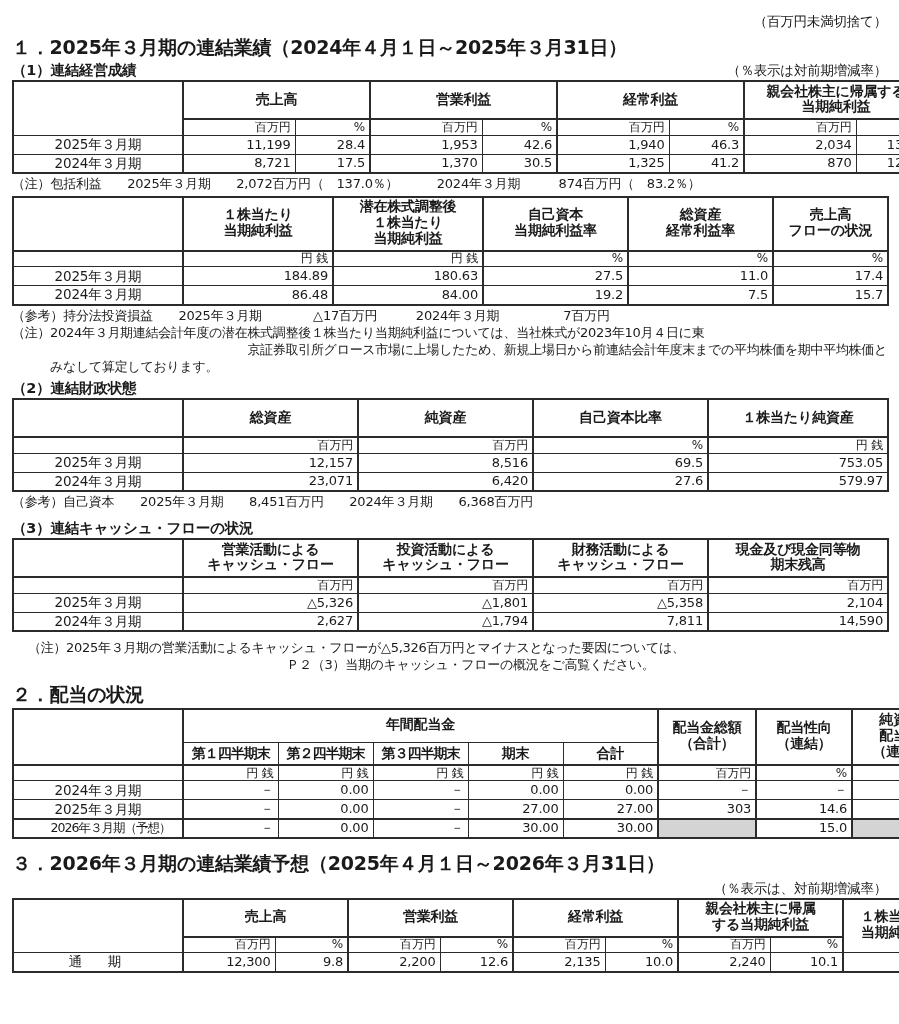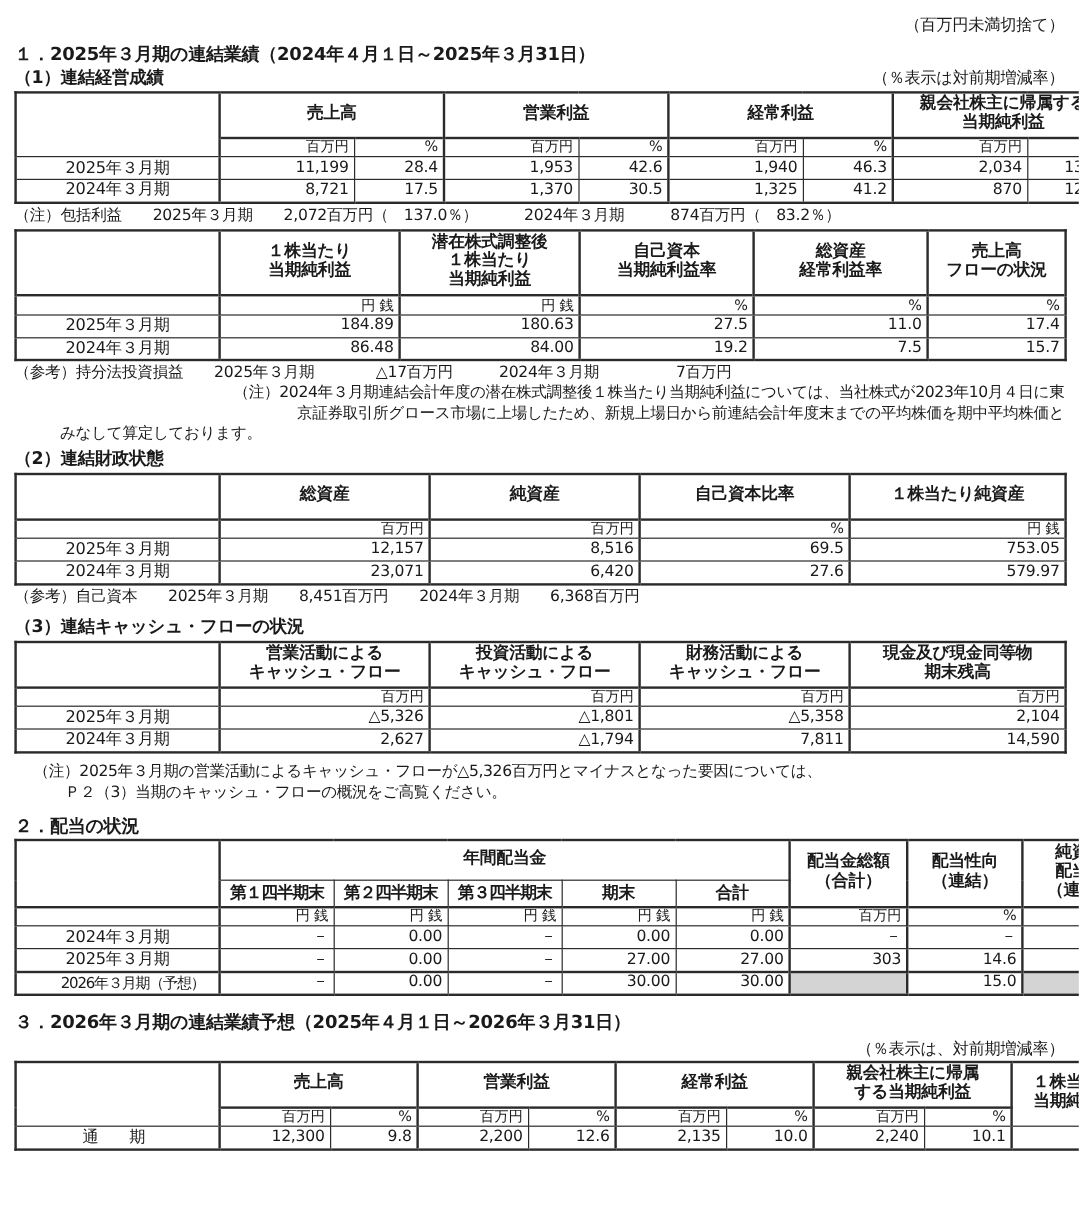--- a/index.html
+++ b/index.html
@@ -26,21 +26,21 @@
   }
 
   
   .right-note {
     text-align: right;
     font-size: 13.5px;
     line-height: 1.1;
     letter-spacing: -0.2px;
   }
   .sec-h1 {
-    font-size: 15px;
+    font-size: 19px;
     font-weight: 700;
     line-height: 1.15;
     letter-spacing: -0.2px;
     margin: 0;
   }
   .sec-h2 {
     font-size: 14.5px;
     font-weight: 700;
     line-height: 1.15;
     letter-spacing: -0.2px;
@@ -257,21 +257,21 @@
       <td class="num thick-l outer-b">19.2</td>
       <td class="num thick-l outer-b">7.5</td>
       <td class="num thick-l outer-r outer-b">15.7</td>
     </tr>
   </tbody>
     </table>
 
   <div class="note-line mt2">（参考）持分法投資損益　　2025年３月期　　　　△17百万円　　　2024年３月期　　　　　7百万円</div>
 
   <div class="para mt2">
-    <span class="lead" style="padding-left:38px;text-indent:-38px;text-align:right;">（注）2024年３月期連結会計年度の潜在株式調整後１株当たり当期純利益については、当社株式が2023年10月４日に東</span>
+    <span class="lead" style="padding-left:38px;text-indent:-38px;">（注）2024年３月期連結会計年度の潜在株式調整後１株当たり当期純利益については、当社株式が2023年10月４日に東</span>
     <span class="ind" style="padding-left:38px;text-align:right;">京証券取引所グロース市場に上場したため、新規上場日から前連結会計年度末までの平均株価を期中平均株価と</span>
     <span class="ind" style="padding-left:38px;">みなして算定しております。</span>
   </div>
 
   <div class="sec-h2 mt4">（2）連結財政状態</div>
 
   <table class="fin mt2">
     <colgroup>
       <col style="width:170px">
         <col style="width:175px">
@@ -362,21 +362,21 @@
       <td class="num thick-l outer-b">2,627</td>
       <td class="num thick-l outer-b">△1,794</td>
       <td class="num thick-l outer-b">7,811</td>
       <td class="num thick-l outer-r outer-b">14,590</td>
     </tr>
   </tbody>
     </table>
 
   <div class="para mt8">
     <span class="lead" style="padding-left:32px;text-indent:-16px;">（注）2025年３月期の営業活動によるキャッシュ・フローが△5,326百万円とマイナスとなった要因については、</span>
-    <span class="ind" style="padding-left:42px;">Ｐ２（3）当期のキャッシュ・フローの概況をご高覧ください。</span>
+    <span class="ind" style="padding-left:42px;text-align:center;">Ｐ２（3）当期のキャッシュ・フローの概況をご高覧ください。</span>
   </div>
 
   <div class="sec-h1 mt10">２．配当の状況</div>
 
   <table class="fin mt2">
     <colgroup>
       <col style="width:170px">
       <col style="width:95px">
         <col style="width:95px">
         <col style="width:95px">

